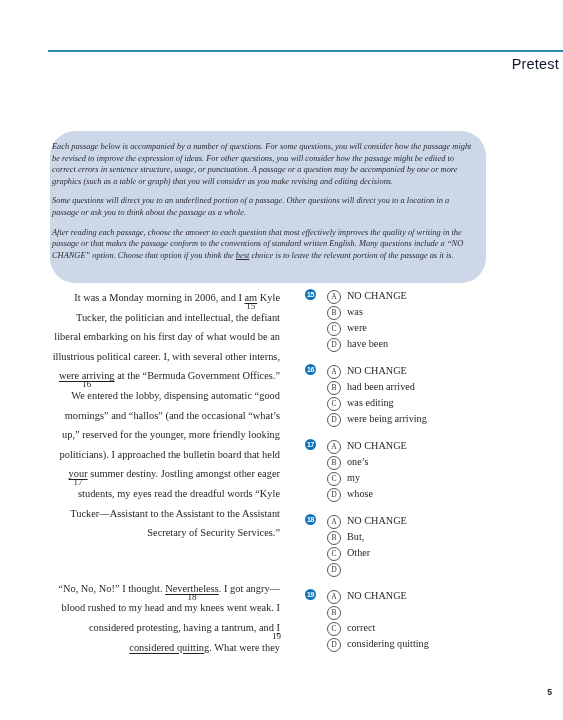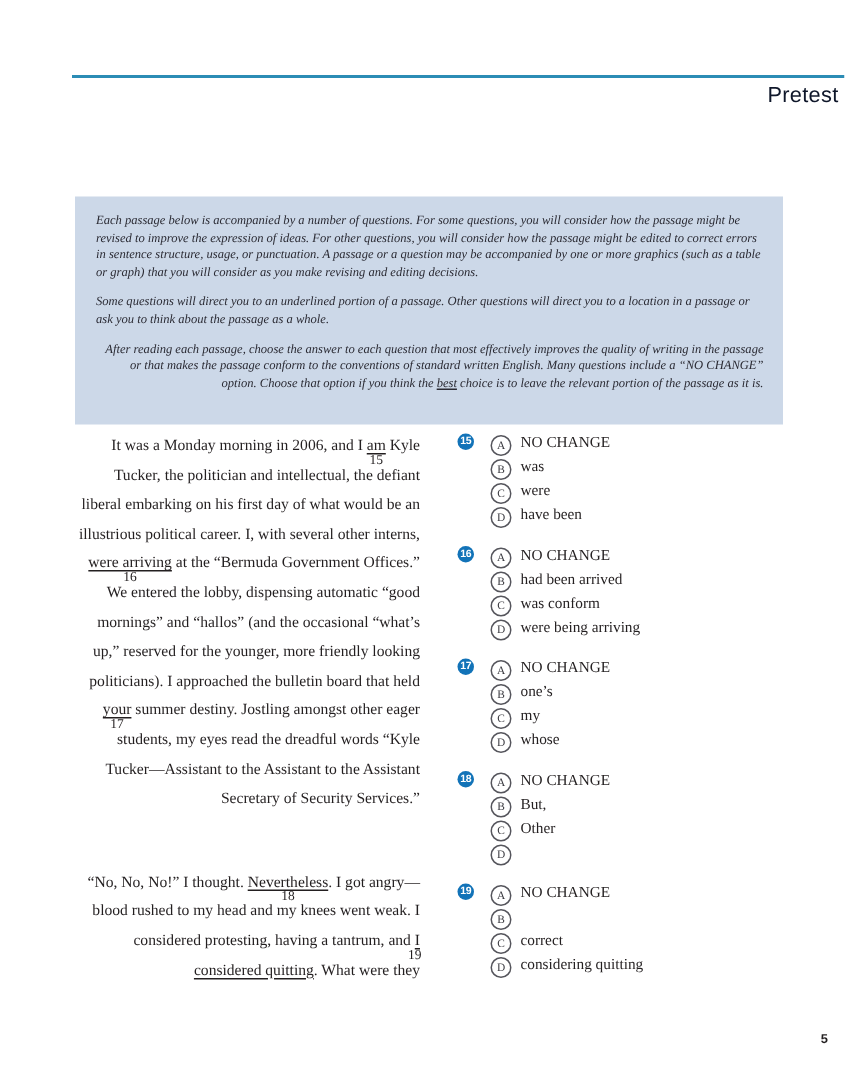--- a/index.html
+++ b/index.html
@@ -42,37 +42,37 @@
     top: 50px;
     height: 2.4px;
     background: #2b8cb5;
   }
 
   
   .directions-box {
     position: absolute;
     left: 50px;
     top: 131px;
-    width: 472px;
+    width: 436px;
     box-sizing: border-box;
     background: #ccd8e8;
-    padding: 10px 13px 9px 14px;
+    padding: 10px 13px 9px 2px;
+    border-radius: 25px;
   }
   .directions-para {
     font-family: "Liberation Serif", serif;
     font-style: italic;
     font-size: 8.4px;
     line-height: 11.6px;
     color: #2a2a33;
     margin: 0 0 8px 0;
     text-align: left;
   }
   .directions-para:last-child {
     margin-bottom: 13px;
-    text-align: right;
   }
   .directions-para u {
     text-decoration: underline;
   }
 
   
   .body-cols {
     position: absolute;
     top: 288px;
     left: 0;
@@ -230,21 +230,21 @@
           <li class="option-row">
             <span class="opt-letter">A</span>
             <span class="opt-text">NO CHANGE</span>
           </li>
           <li class="option-row">
             <span class="opt-letter">B</span>
             <span class="opt-text">had been arrived</span>
           </li>
           <li class="option-row">
             <span class="opt-letter">C</span>
-            <span class="opt-text">was conform</span>
+            <span class="opt-text">was editing</span>
           </li>
           <li class="option-row">
             <span class="opt-letter">D</span>
             <span class="opt-text">were being arriving</span>
           </li>
         </ul>
       </div>
       <div class="question-block">
         <div class="qnum-badge">17</div>
         <ul class="options">

